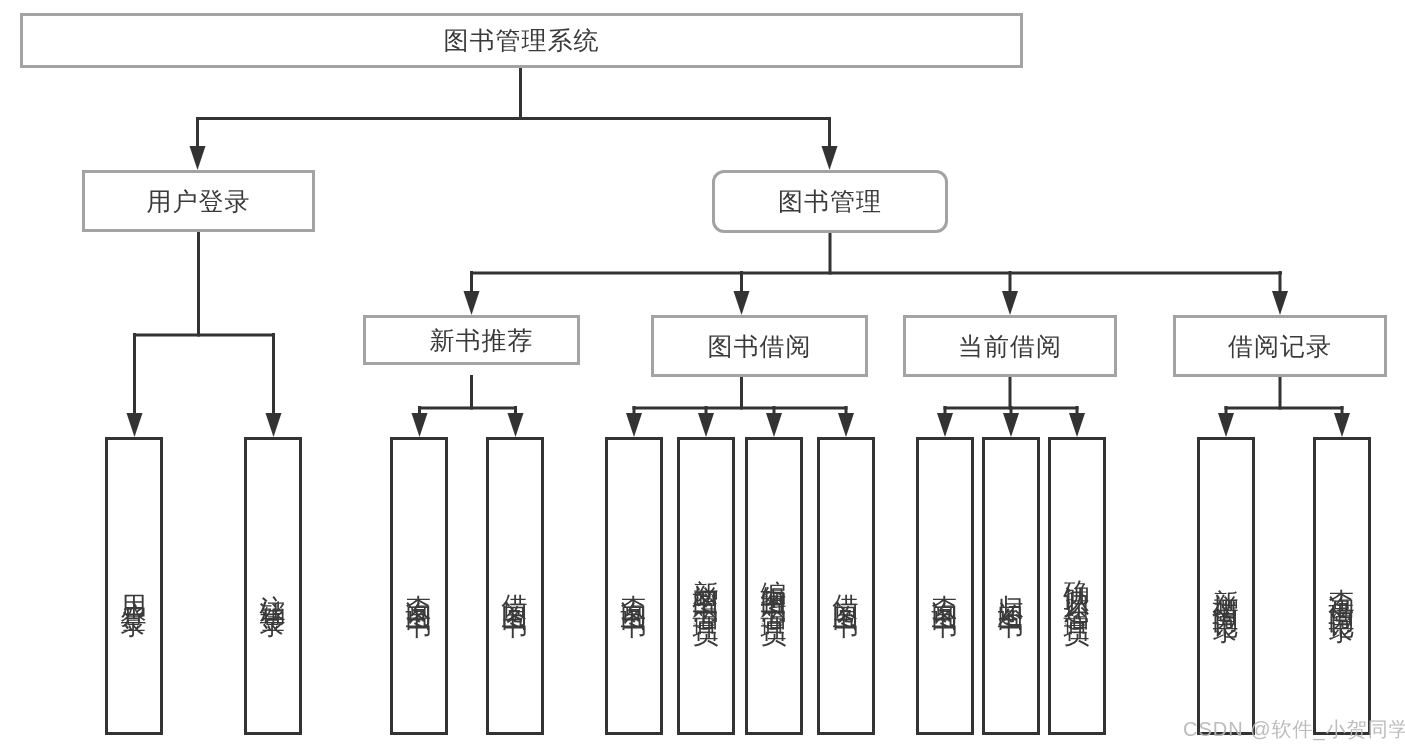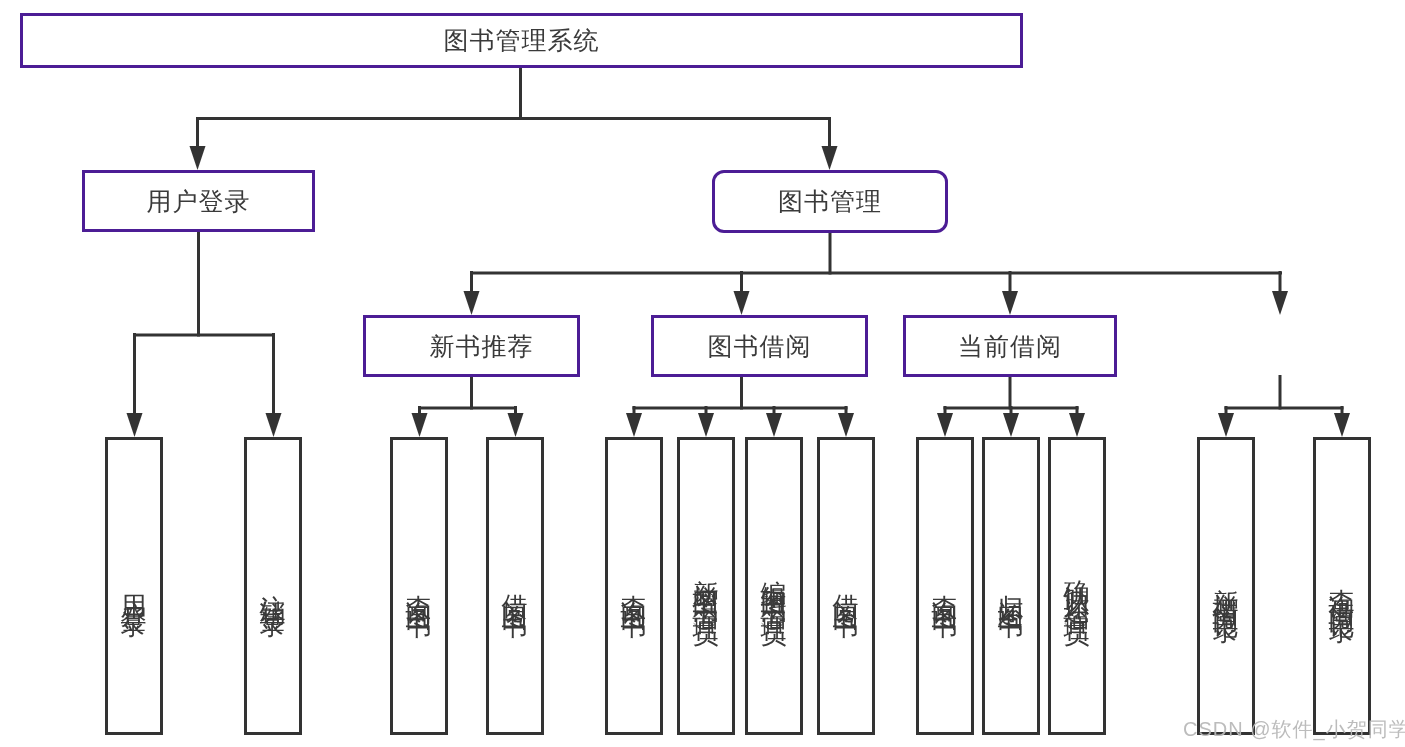--- a/index.html
+++ b/index.html
@@ -4,21 +4,21 @@
 <style>
   html,body{margin:0;padding:0;background:#ffffff;}
   .stage{
     position:relative;width:1405px;height:747px;background:#ffffff;
     font-family:"Liberation Sans",sans-serif;color:#3a3a3a;overflow:hidden;
   }
   .wires{position:absolute;left:0;top:0;z-index:1;}
   .wires line{stroke:#333333;stroke-width:3;}
   .wires polygon{fill:#333333;}
   .node{
-    position:absolute;background:#ffffff;border:3px solid #4c1d95;
+    position:absolute;background:#ffffff;border:3px solid #a3a3a3;
     box-sizing:border-box;display:flex;align-items:center;justify-content:center;
     z-index:2;font-size:25px;line-height:1;letter-spacing:1px;white-space:nowrap;
   }
   .leaf{
     position:absolute;top:437px;width:58px;height:298px;
     background:#ffffff;border:3px solid #333333;box-sizing:border-box;
     display:flex;align-items:center;justify-content:center;z-index:2;
   }
   .leaf .vtext{
     writing-mode:vertical-rl;text-orientation:mixed;
@@ -114,28 +114,31 @@
     <span>图书管理系统</span>
   </div>
 
   <div class="node" style="left:82px;top:170px;width:233px;height:62px;">
     <span>用户登录</span>
   </div>
   <div class="node" style="left:712px;top:170px;width:236px;height:63px;border-radius:12px;">
     <span>图书管理</span>
   </div>
 
-  <div class="node" style="left:363px;top:315px;width:217px;height:62px;padding-left:20px;">
+  <div class="node" style="left:363px;top:315px;width:217px;height:50px;padding-left:20px;">
     <span>新书推荐</span>
   </div>
   <div class="node" style="left:633px;top:315px;width:217px;height:62px;margin-left:18px;">
     <span>图书借阅</span>
   </div>
   <div class="node" style="left:903px;top:315px;width:214px;height:62px;">
     <span>当前借阅</span>
+  </div>
+  <div class="node" style="left:1173px;top:315px;width:214px;height:62px;">
+    <span>借阅记录</span>
   </div>
 
   <div class="leaf" style="left:105px;">
     <span class="vtext">用户登录</span>
   </div>
   <div class="leaf" style="left:244px;">
     <span class="vtext">注销登录</span>
   </div>
 
   <div class="leaf" style="left:390px;">

